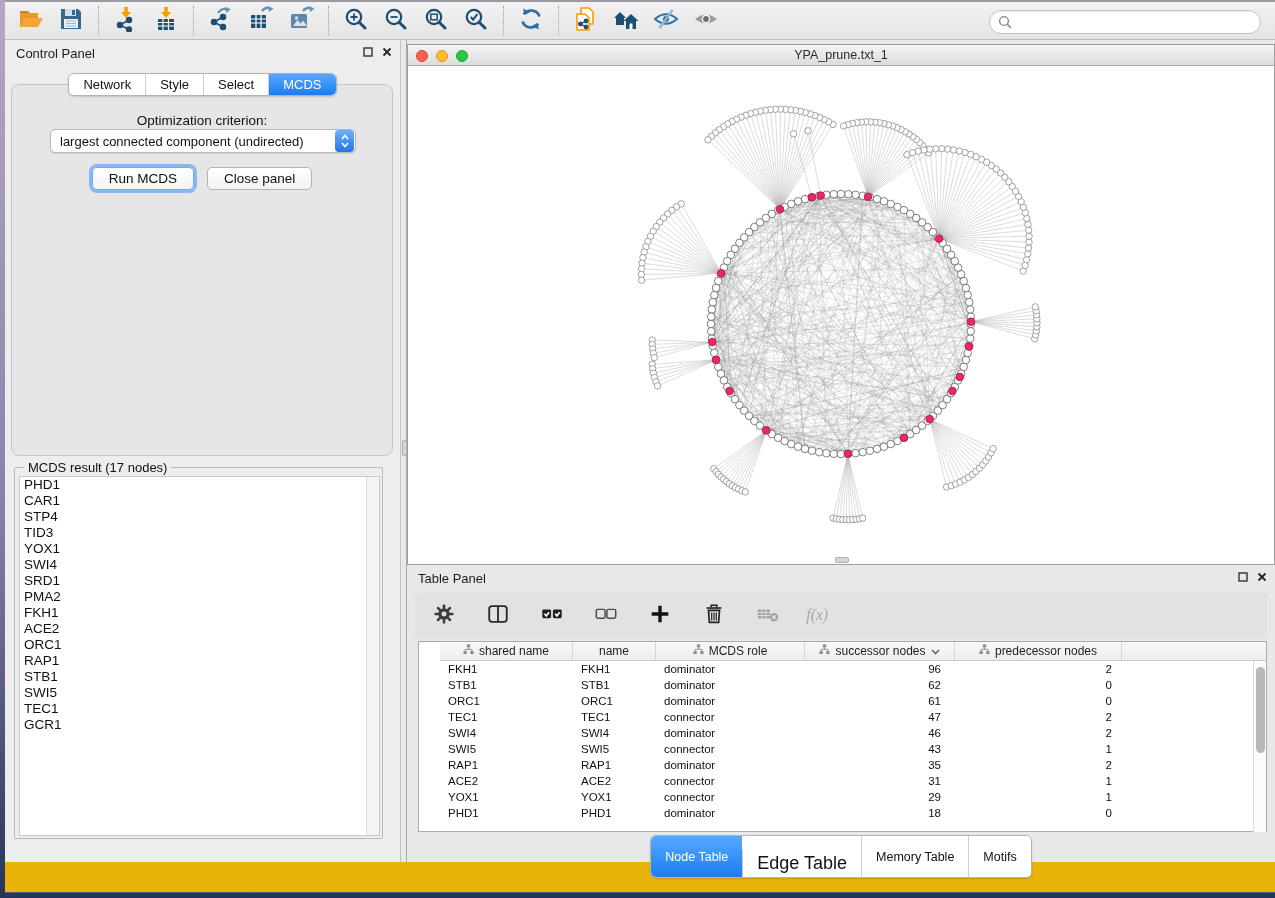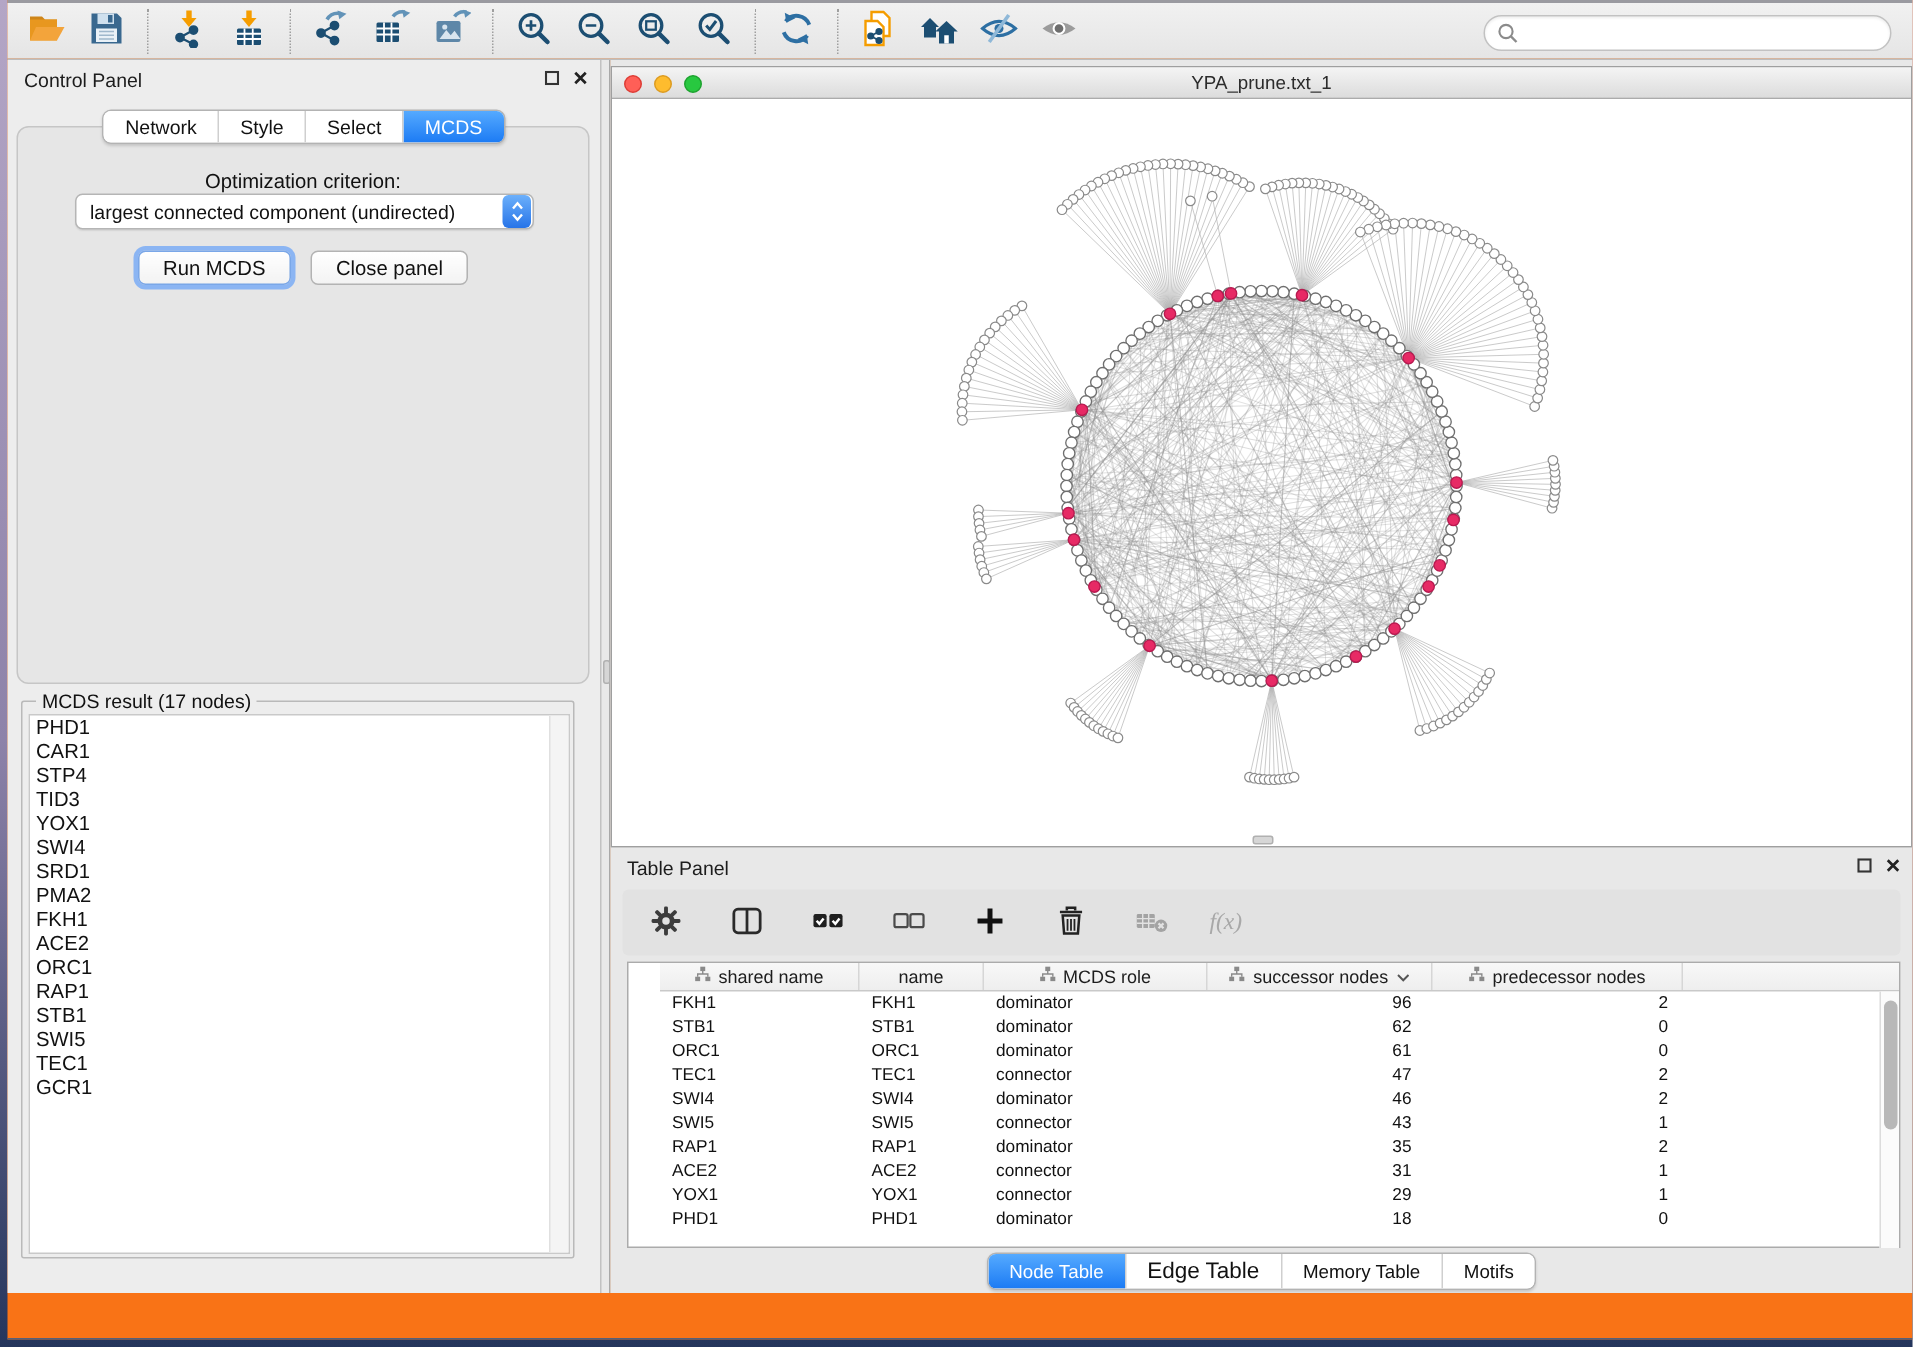--- a/index.html
+++ b/index.html
@@ -1,19 +1,19 @@
 <!DOCTYPE html>
 <html><head>
 <meta charset="utf-8">
 <style>
   * { margin:0; padding:0; box-sizing:border-box; }
   html,body { width:1275px; height:898px; overflow:hidden; }
   body { font-family:"Liberation Sans", sans-serif; background:linear-gradient(180deg,#b4a6c6 0%,#8d82a9 55%,#24355c 100%); }
   #stage { position:relative; width:1275px; height:898px; }
-  #app { position:absolute; left:5px; top:0; width:1270px; height:893px; background:#f97316; border-bottom:1px solid #55607a; }
+  #app { position:absolute; left:5px; top:0; width:1270px; height:893px; background:#eab308; border-bottom:1px solid #55607a; }
 
   
   #toolbar { position:absolute; left:0; top:0; width:1270px; height:40px;
     background:linear-gradient(#f1f1f1,#e5e5e5); border-top:2px solid #9a9aa0; border-bottom:1px solid #bdbdbd;
     display:flex; align-items:center; padding-left:6px; }
   .tb-btn { width:40px; height:34px; border:none; background:transparent; display:flex; align-items:center; justify-content:center; cursor:pointer; }
   .tb-btn svg { width:26px; height:26px; }
   .tb-sep { width:1px; height:30px; border-left:1px dotted #9f9f9f; margin:0 7px; }
   #search-wrap { position:absolute; right:14px; top:8px; width:272px; height:24px; }
   #search-input { width:100%; height:100%; border:1px solid #c2c2c2; border-radius:13px; background:#fff; padding:0 10px 0 27px; font-size:13px; font-family:"Liberation Sans",sans-serif; outline:none; box-shadow:inset 0 1px 2px rgba(0,0,0,.08); }
@@ -1486,21 +1486,21 @@
                   <div class="tcell ar" style="width: 167px; padding-right: 10px;">0</div>
                 </div>
               </div>
             <div id="table-scroll">
                 <div id="table-thumb"></div>
               </div>
           </div>
           <div id="table-tabs">
               <div class="seg" id="table-tabs-seg">
                 <button class="seg-btn active" style="font-size: 12.5px;">Node Table</button>
-                <button class="seg-btn" style="font-size: 15px;">Edge Table</button>
+                <button class="seg-btn" style="font-size: 18px; margin-top: 14px;">Edge Table</button>
                 <button class="seg-btn" style="font-size: 12.5px;">Memory Table</button>
                 <button class="seg-btn" style="font-size: 12.5px;">Motifs</button>
               </div>
             </div>
         </div>
 
       </div>
     </div>
 
 

